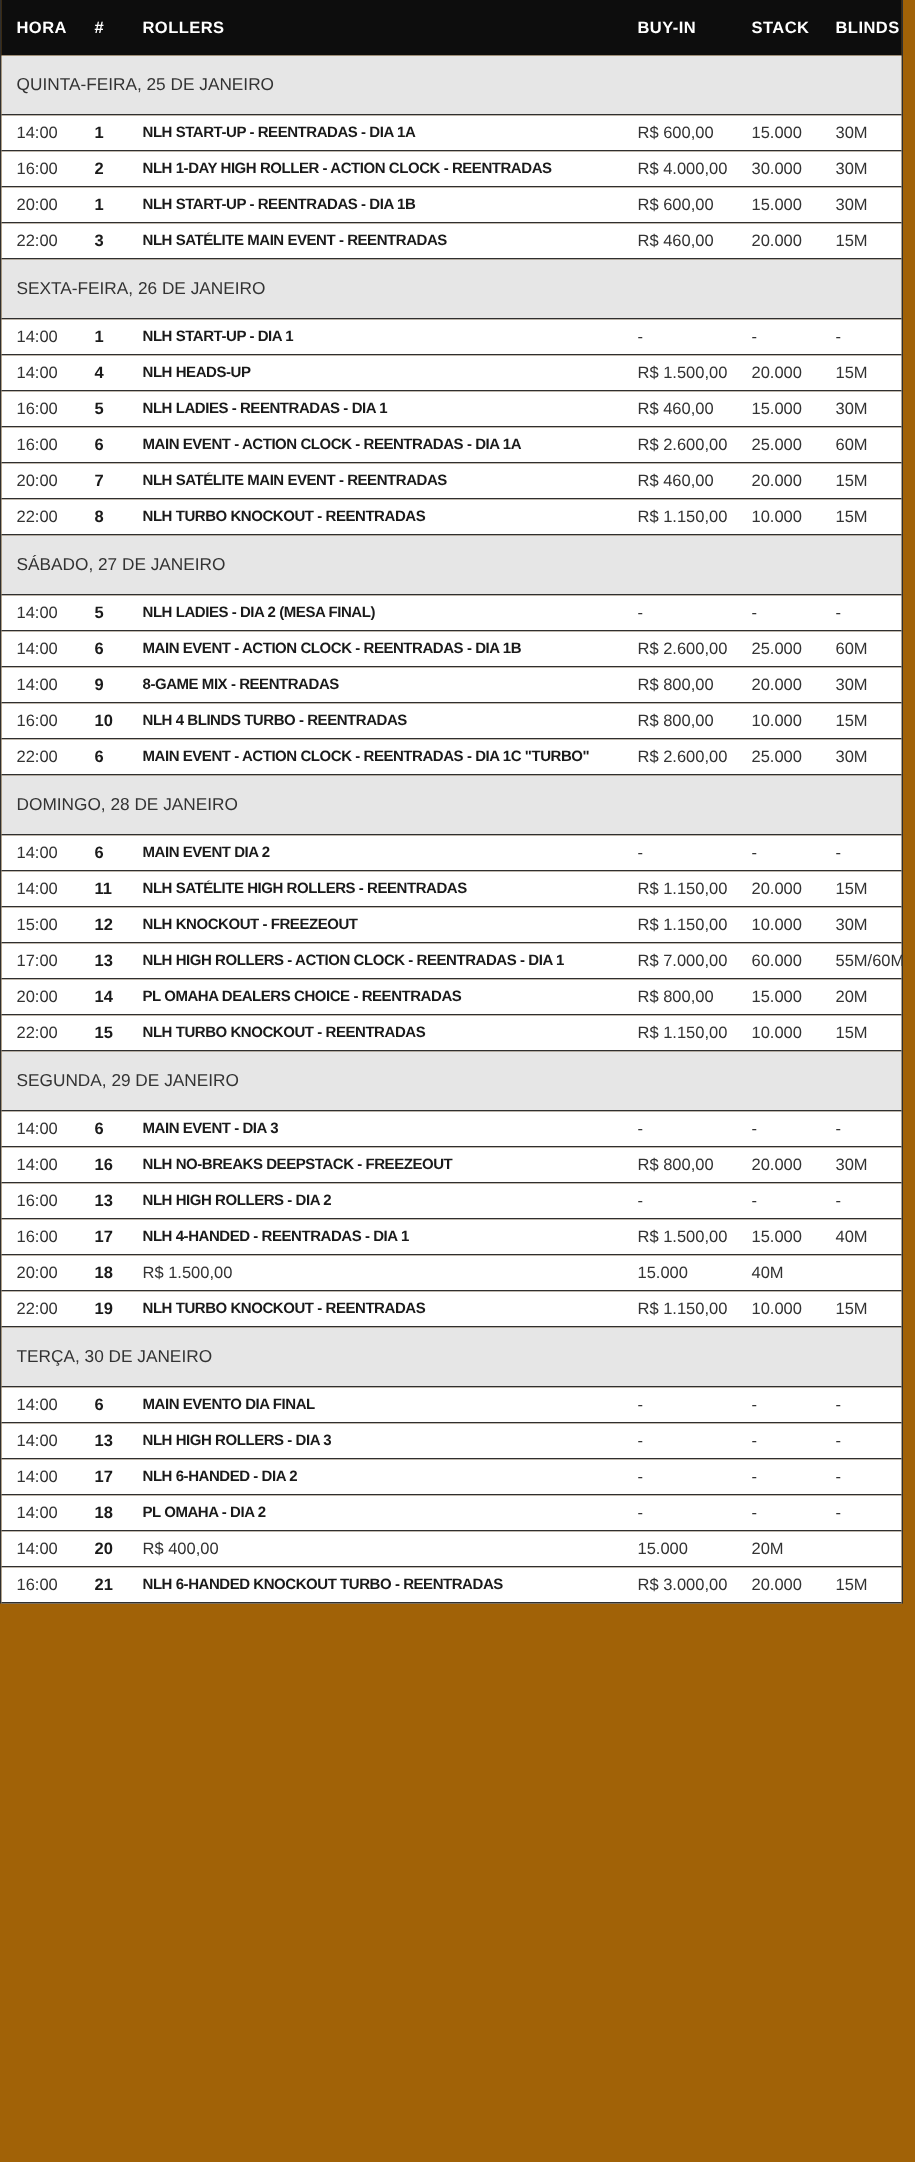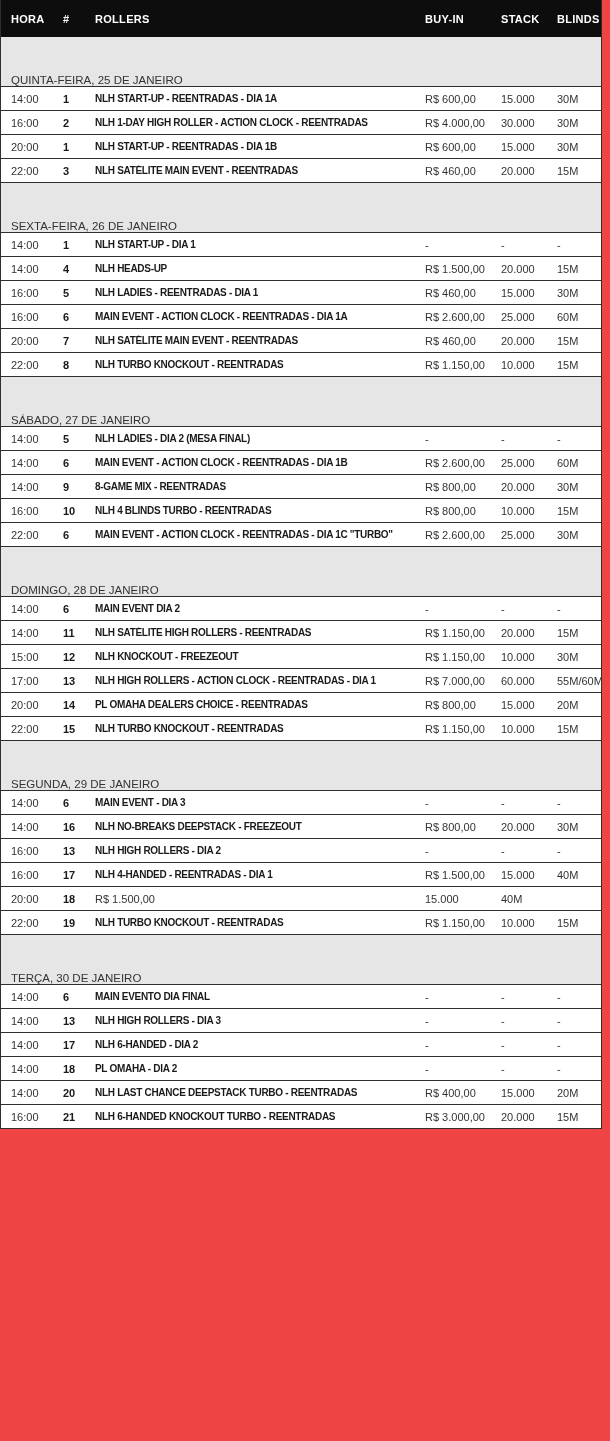--- a/index.html
+++ b/index.html
@@ -5,21 +5,21 @@
   html, body {
     margin: 0;
     padding: 0;
     background: #ffffff;
     width: 610px;
     font-family: "Liberation Sans", sans-serif;
   }
   .page {
     width: 610px;
     height: 1441px;
-    background: #ef4444;
+    background: #a16207;
     overflow: hidden;
   }
   .sched-table {
     width: 602px;
     box-sizing: border-box;
     border-left: 1px solid #2f2f2f;
     border-right: 1px solid #2f2f2f;
   }
   .thead {
     height: 37px;
@@ -28,25 +28,25 @@
     display: grid;
     grid-template-columns: 52px 32px 330px 76px 56px 1fr;
     align-items: center;
     padding-left: 10px;
     box-sizing: border-box;
     font-size: 11px;
     font-weight: bold;
     letter-spacing: 0.3px;
   }
   .day-row {
-    height: 50px;
+    height: 40px;
     background: #e6e6e6;
     border-bottom: 1px solid #2f2f2f;
     display: flex;
-    align-items: flex-end;
+    align-items: center;
     padding-left: 10px;
     box-sizing: border-box;
     font-size: 11.5px;
     color: #333333;
   }
   .event-row {
     height: 24px;
     background: #ffffff;
     border-bottom: 1px solid #2f2f2f;
     display: grid;
@@ -386,21 +386,20 @@
     <span class="c num">18</span>
     <span class="c name">PL OMAHA - DIA 2</span>
     <span class="c buyin">-</span>
     <span class="c stack">-</span>
     <span class="c blinds">-</span>
   </div>
 
   <div class="event-row">
     <span class="c hora">14:00</span>
     <span class="c num">20</span>
-    <span class="c name">NLH LAST CHANCE DEEPSTACK TURBO - REENTRADAS</span>
     <span class="c buyin">R$ 400,00</span>
     <span class="c stack">15.000</span>
     <span class="c blinds">20M</span>
   </div>
 
   <div class="event-row">
     <span class="c hora">16:00</span>
     <span class="c num">21</span>
     <span class="c name">NLH 6-HANDED KNOCKOUT TURBO - REENTRADAS</span>
     <span class="c buyin">R$ 3.000,00</span>

